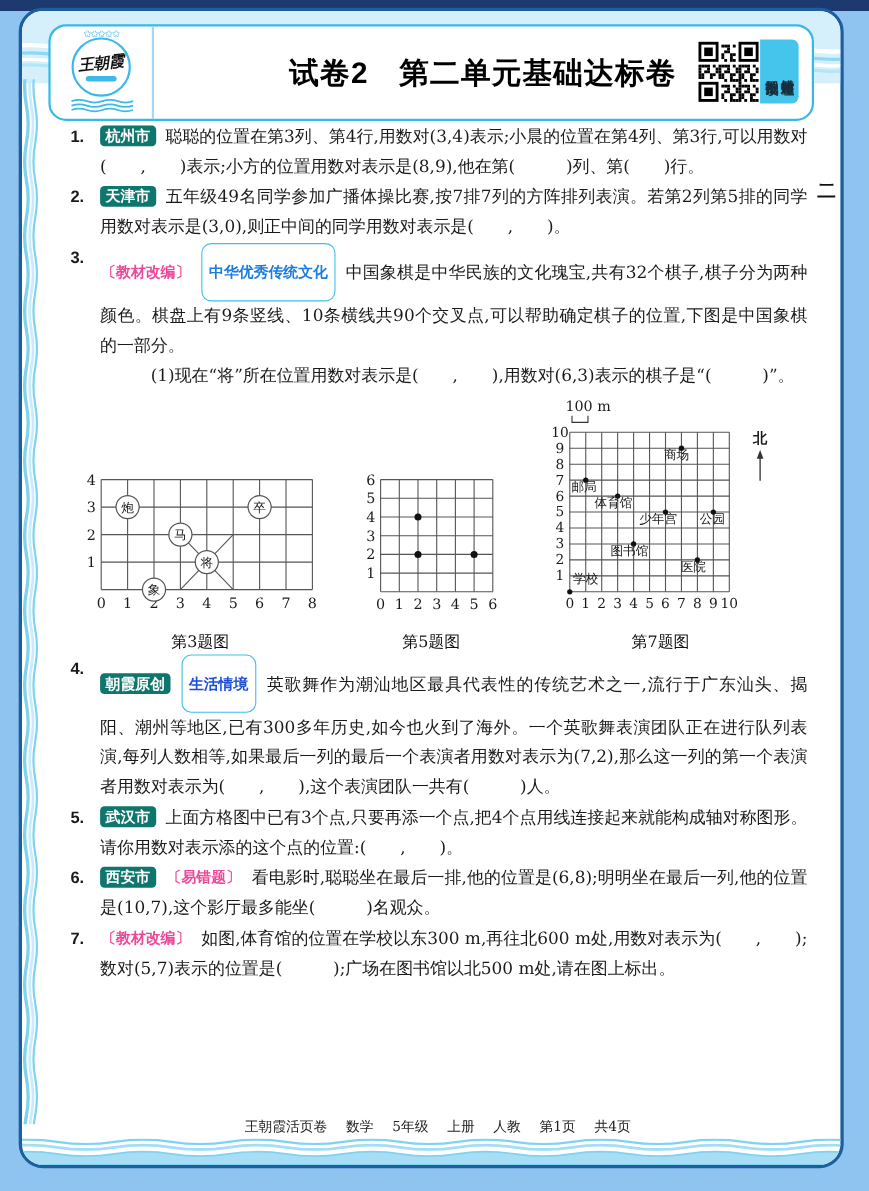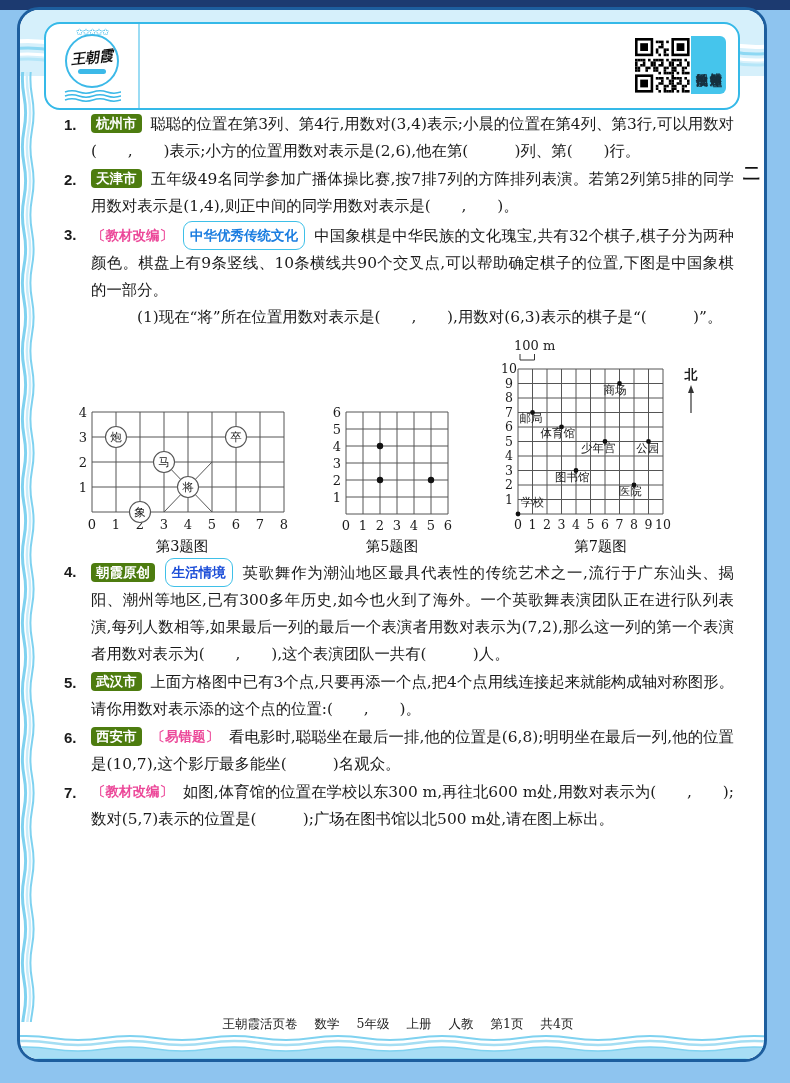--- a/index.html
+++ b/index.html
@@ -57,30 +57,30 @@
   
   .meta{margin:12px 30px 0 150px;font-style:italic;font-size:14.5px;color:#111;
     display:flex;align-items:flex-end;gap:20px;white-space:nowrap;}
   .meta .fill-line{display:inline-block;width:64px;border-bottom:1.5px solid #222;height:13px;}
   
   .content{position:relative;padding:0 30px 0 44px;color:#1a1a1a;}
   .section-heading{margin-top:14px;font-family:"Liberation Sans",sans-serif;font-weight:bold;font-size:16px;color:#000;}
   .question{position:relative;padding-left:27px;margin-top:1px;font-size:15.4px;line-height:27px;text-align:justify;}
   .qnum{position:absolute;left:0;top:0;font-family:"Liberation Sans",sans-serif;font-weight:bold;font-size:15px;}
   .tag{display:inline-block;font-family:"Liberation Sans",sans-serif;font-weight:bold;font-size:13.5px;line-height:19px;vertical-align:1px;margin-right:4px;}
-  .tag-solid{background:#4d7c0f;color:#fff;border-radius:4px;padding:0 5px;}
+  .tag-solid{background:#0f766e;color:#fff;border-radius:4px;padding:0 5px;}
   .tag-bracket{color:#ec4899;padding:0 1px;}
-  .tag-outline{border:1.5px solid #3fc0e8;border-radius:9px;padding:4px 6px;}
+  .tag-outline{border:1.5px solid #3fc0e8;border-radius:9px;padding:16px 6px;}
   .tag-outline.blue{color:#1b7de0;}
   .tag-outline.cyan{color:#1d4ed8;}
   .subitem{font-size:15.4px;line-height:27px;padding-left:27px;text-align:justify;}
   
   .figures{display:flex;align-items:flex-end;gap:34px;margin:6px 0 2px 8px;}
   .figure{display:flex;flex-direction:column;align-items:center;}
-  .fig-caption{font-size:14.5px;color:#111;margin-top:1px;}
+  .fig-caption{font-size:14.5px;color:#111;margin-top:14px;}
   svg text{font-family:"DejaVu Serif",serif;}
   
   .footer{position:absolute;left:12px;right:0;bottom:26px;display:flex;justify-content:center;gap:17px;
     font-size:12.5px;color:#222;}
   .band-bottom{position:absolute;left:0;right:0;bottom:0;}
   .side-tab{position:absolute;right:4px;top:152px;font-family:"Liberation Sans",sans-serif;
     font-weight:bold;font-size:17px;color:#111;}
 </style>
 </head>
 <body>
@@ -115,20 +115,21 @@
       <div class="logo-circle">
         <span class="logo-word">王朝霞</span>
         <span class="logo-bar"></span>
       </div>
       <svg class="logo-waves" width="58" height="14" id="logo-waves-svg">
           <path d="M2 2 q7 -2.4 14 0 q7 2.4 14 0 q7 -2.4 14 0 q7 2.4 14 0 q7 -2.4 14 0 q7 2.4 14 0 q7 -2.4 14 0 q7 2.4 14 0" stroke="#3cb9e8" stroke-width="1.6" fill="none"></path>
           <path d="M2 6 q7 -2.4 14 0 q7 2.4 14 0 q7 -2.4 14 0 q7 2.4 14 0 q7 -2.4 14 0 q7 2.4 14 0 q7 -2.4 14 0 q7 2.4 14 0" stroke="#3cb9e8" stroke-width="1.6" fill="none"></path>
           <path d="M2 10 q7 -2.4 14 0 q7 2.4 14 0 q7 -2.4 14 0 q7 2.4 14 0 q7 -2.4 14 0 q7 2.4 14 0 q7 -2.4 14 0 q7 2.4 14 0" stroke="#3cb9e8" stroke-width="1.6" fill="none"></path>
         </svg>
     </div>
+    <div class="title-cell">试卷2　第二单元基础达标卷</div>
     <div class="qr-wrap">
       <svg class="qr-box" width="58" height="58" id="qr-svg">
           <rect x="0" y="0" width="58" height="58" fill="#fff"></rect>
           <rect x="2" y="22.8" width="2.6" height="2.6" fill="#000"></rect>
           <rect x="2" y="25.400000000000002" width="2.6" height="2.6" fill="#000"></rect>
           <rect x="2" y="28" width="2.6" height="2.6" fill="#000"></rect>
           <rect x="2" y="30.6" width="2.6" height="2.6" fill="#000"></rect>
           <rect x="2" y="33.2" width="2.6" height="2.6" fill="#000"></rect>
           <rect x="4.6" y="22.8" width="2.6" height="2.6" fill="#000"></rect>
           <rect x="4.6" y="30.6" width="2.6" height="2.6" fill="#000"></rect>
@@ -265,27 +266,27 @@
       </div>
     </div>
   </div>
 
 
   <div class="content">
 
     <div class="question">
       <span class="qnum">1.</span>
       <span class="tag tag-solid">杭州市</span>
-      <span>聪聪的位置在第3列、第4行,用数对(3,4)表示;小晨的位置在第4列、第3行,可以用数对(　　,　　)表示;小方的位置用数对表示是(2,6),他在第(　　　)列、第(　　)行。</span>
+      <span>聪聪的位置在第3列、第4行,用数对(3,4)表示;小晨的位置在第4列、第3行,可以用数对(　　,　　)表示;小方的位置用数对表示是(8,9),他在第(　　　)列、第(　　)行。</span>
     </div>
 
     <div class="question">
       <span class="qnum">2.</span>
       <span class="tag tag-solid">天津市</span>
-      <span>五年级49名同学参加广播体操比赛,按7排7列的方阵排列表演。若第2列第5排的同学用数对表示是(1,4),则正中间的同学用数对表示是(　　,　　)。</span>
+      <span>五年级49名同学参加广播体操比赛,按7排7列的方阵排列表演。若第2列第5排的同学用数对表示是(3,0),则正中间的同学用数对表示是(　　,　　)。</span>
     </div>
 
     <div class="question">
       <span class="qnum">3.</span>
       <span class="tag tag-bracket">〔教材改编〕</span>
       <span class="tag tag-outline blue">中华优秀传统文化</span>
       <span>中国象棋是中华民族的文化瑰宝,共有32个棋子,棋子分为两种颜色。棋盘上有9条竖线、10条横线共90个交叉点,可以帮助确定棋子的位置,下图是中国象棋的一部分。</span>
       <div class="subitem" style="padding-left:0;margin-left:46px;">(1)现在“将”所在位置用数对表示是(　　,　　),用数对(6,3)表示的棋子是“(　　　)”。</div>
     </div>
 

